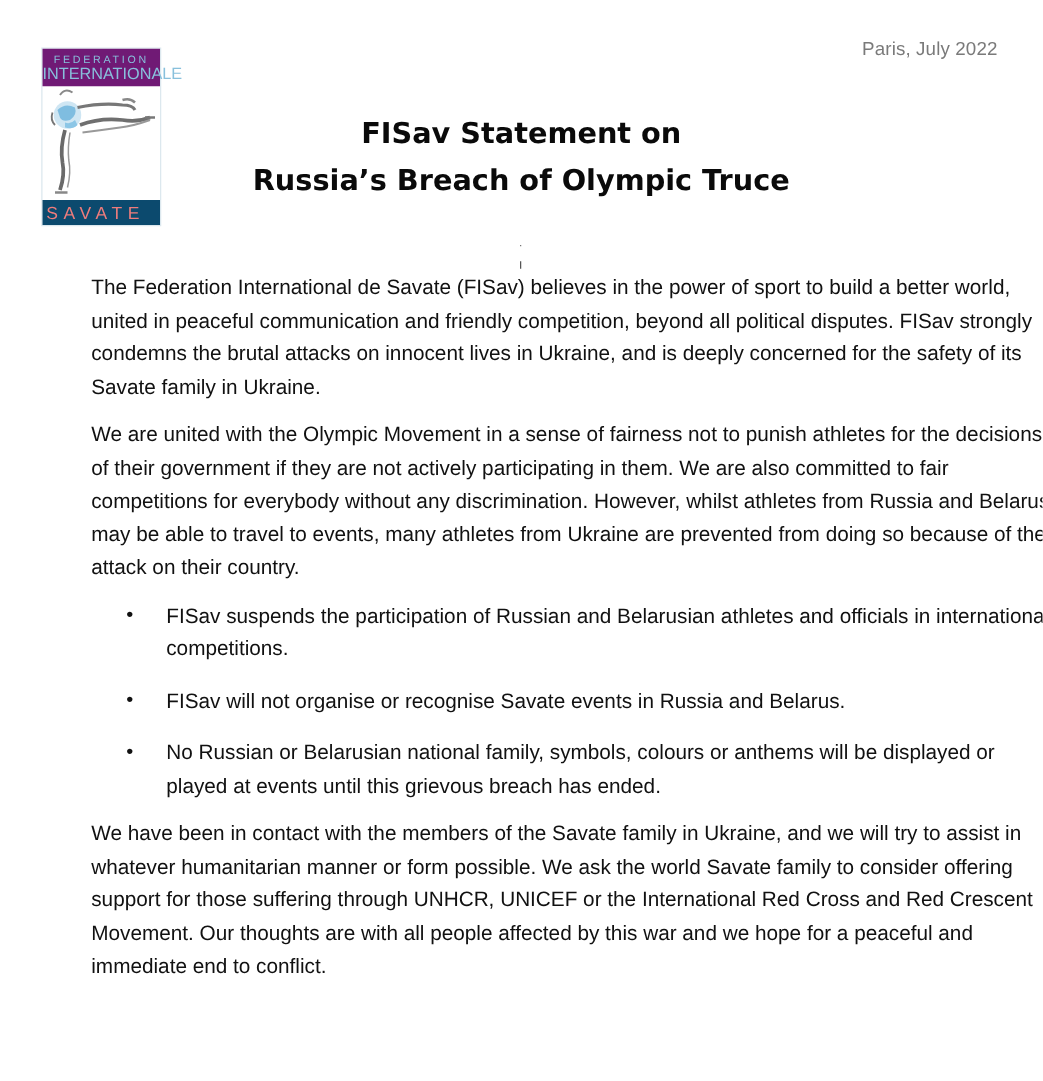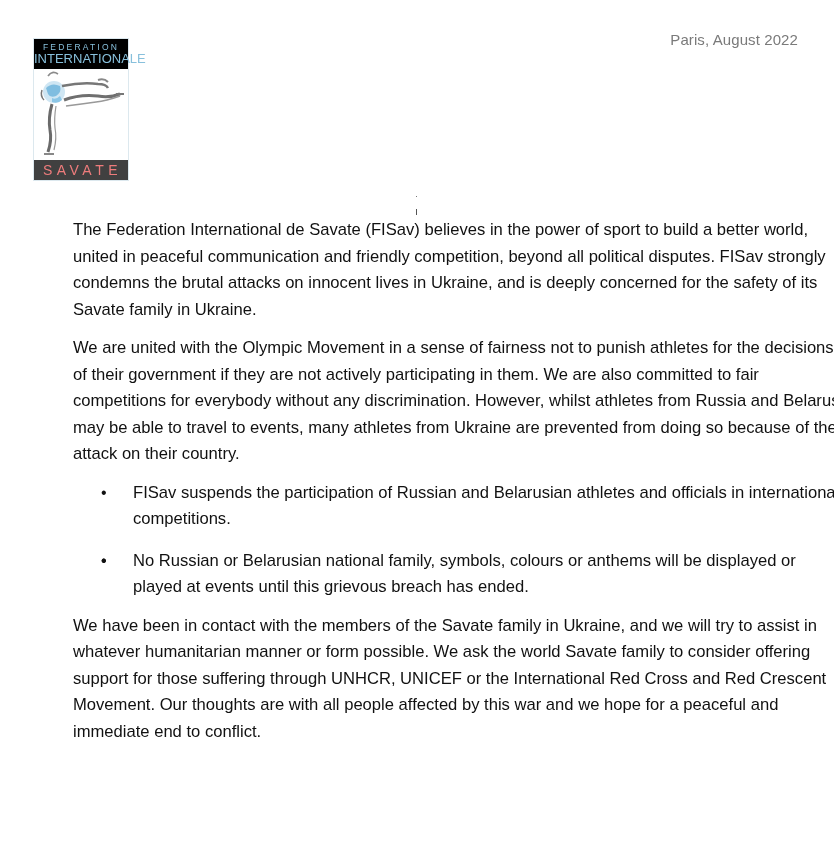--- a/index.html
+++ b/index.html
@@ -37,21 +37,21 @@
     height: 143px;
     background: #ffffff;
     border: 1px solid #dce8ee;
     box-sizing: border-box;
   }
   .logo-top {
     position: absolute;
     left: 0; top: 0;
     width: 94px;
     height: 30px;
-    background: #000000;
+    background: #701a75;
     text-align: center;
   }
   .logo-top .l1 {
     display: block;
     font-size: 8.5px;
     letter-spacing: 2.2px;
     color: #88c0dc;
     padding-top: 3px;
     line-height: 11px;
   }
@@ -65,22 +65,22 @@
   .logo-figure {
     position: absolute;
     left: 0; top: 31px;
     width: 94px; height: 90px;
   }
   .logo-bottom {
     position: absolute;
     left: 0; bottom: 0;
     width: 94px;
     height: 20px;
-    background: #404040;
-    text-align: center;
+    background: #0c4a6e;
+    text-align: left;
     font-size: 14px;
     letter-spacing: 4.5px;
     color: #ee7c7c;
     line-height: 21px;
     padding-left: 3px;
     box-sizing: border-box;
   }
   
   .title {
     position: absolute;
@@ -137,21 +137,21 @@
     left: 28px;
     top: 0;
     font-size: 16px;
   }
 </style>
 </head>
 <body>
 
 <div class="page">
 
-  <div class="dateline">Paris, August 2022</div>
+  <div class="dateline">Paris, July 2022</div>
 
   <div class="logo">
     <div class="logo-top">
       <span class="l1">FEDERATION</span>
       <span class="l2">INTERNATIONALE</span>
     </div>
     <svg class="logo-figure" viewBox="0 0 94 90" xmlns="http://www.w3.org/2000/svg">
 
       <path d="M14 6 q4 -6 10 -2" stroke="#8a8a8a" stroke-width="1.6" fill="none"></path>
 
@@ -167,34 +167,39 @@
       <path d="M32 36 q16 -2 30 -4 q10 -1 24 -6" stroke="#999" stroke-width="1.5" fill="none"></path>
       <path d="M82 24 l8 0" stroke="#777" stroke-width="2" fill="none"></path>
 
       <path d="M18 34 q-4 14 -2 26 q2 10 -2 22" stroke="#6a6a6a" stroke-width="3" fill="none"></path>
       <path d="M22 36 q-2 12 -1 22 q2 10 -1 22" stroke="#999" stroke-width="1.2" fill="none"></path>
       <path d="M10 84 l10 0" stroke="#888" stroke-width="2" fill="none"></path>
     </svg>
     <div class="logo-bottom">SAVATE</div>
   </div>
 
+  <h1 class="title" style="margin:0;">
+    <span class="line">FISav Statement on</span>
+    <span class="line">Russia’s Breach of Olympic Truce</span>
+  </h1>
 
   <div class="mark-dot"></div>
   <div class="mark-tick"></div>
 
   <div class="body">
     <p>The Federation International de Savate (FISav) believes in the power of sport to build a better world, united in peaceful communication and friendly competition, beyond all political disputes. FISav strongly condemns the brutal attacks on innocent lives in Ukraine, and is deeply concerned for the safety of its Savate family in Ukraine.</p>
     <p>We are united with the Olympic Movement in a sense of fairness not to punish athletes for the decisions of their government if they are not actively participating in them. We are also committed to fair competitions for everybody without any discrimination. However, whilst athletes from Russia and Belarus may be able to travel to events, many athletes from Ukraine are prevented from doing so because of the attack on their country.</p>
     <ul>
       <li>
         <span class="bullet">•</span>
         <span>FISav suspends the participation of Russian and Belarusian athletes and officials in international competitions.</span>
       </li>
       <li>
         <span class="bullet">•</span>
+        <span>FISav will not organise or recognise Savate events in Russia and Belarus.</span>
       </li>
       <li>
         <span class="bullet">•</span>
         <span>No Russian or Belarusian national family, symbols, colours or anthems will be displayed or played at events until this grievous breach has ended.</span>
       </li>
     </ul>
     <p>We have been in contact with the members of the Savate family in Ukraine, and we will try to assist in whatever humanitarian manner or form possible. We ask the world Savate family to consider offering support for those suffering through UNHCR, UNICEF or the International Red Cross and Red Crescent Movement. Our thoughts are with all people affected by this war and we hope for a peaceful and immediate end to conflict.</p>
   </div>
 
 </div>

